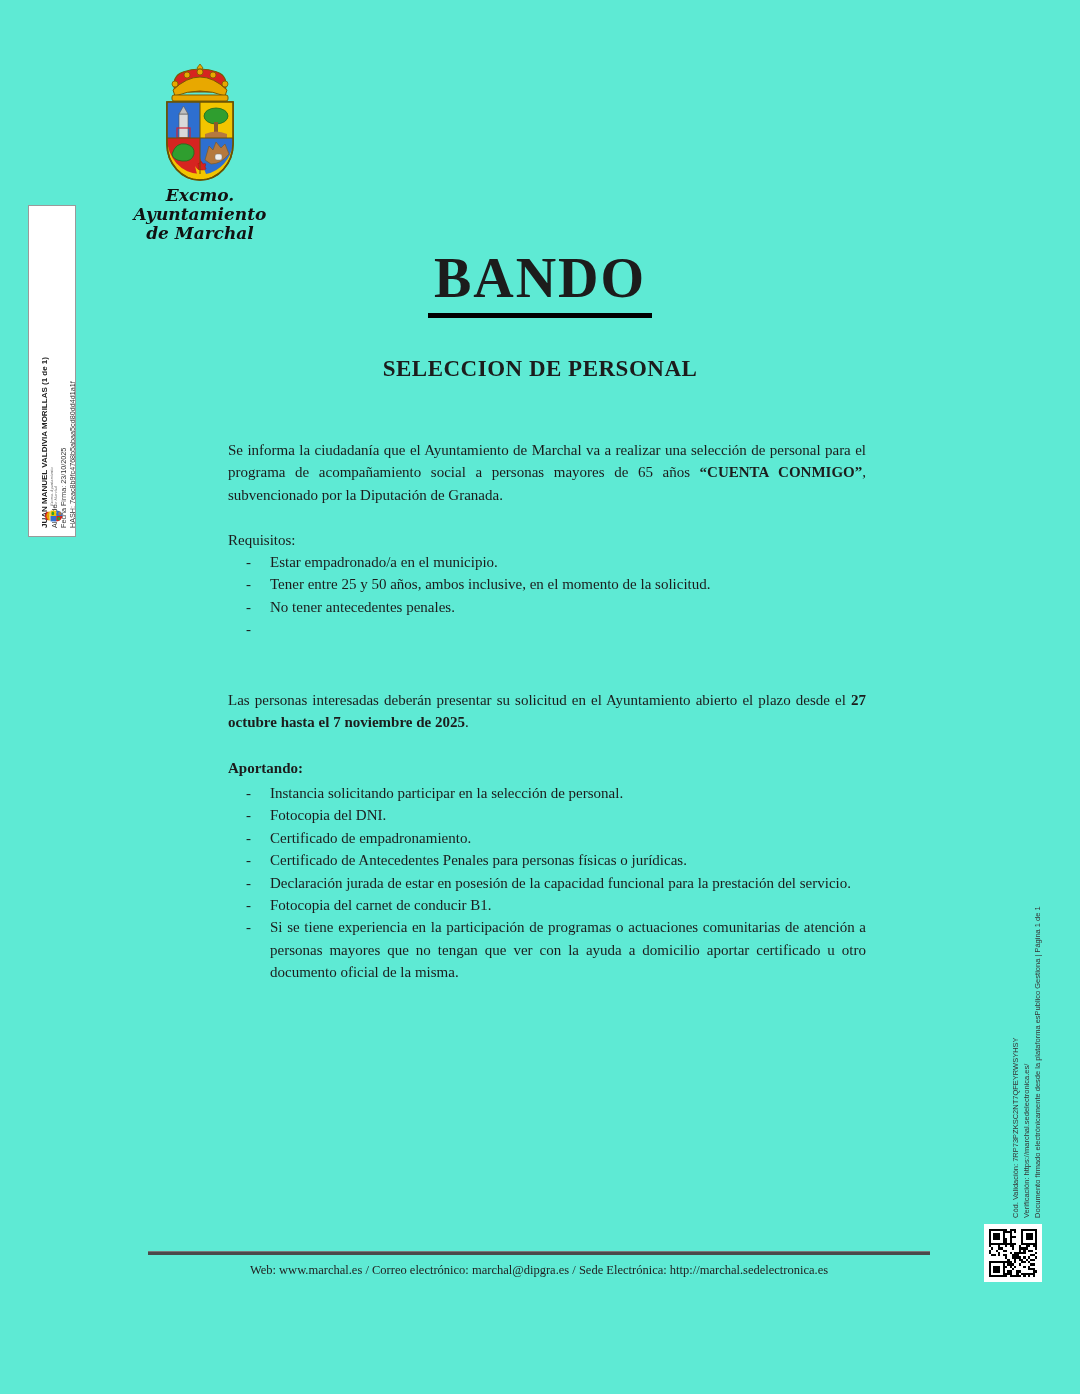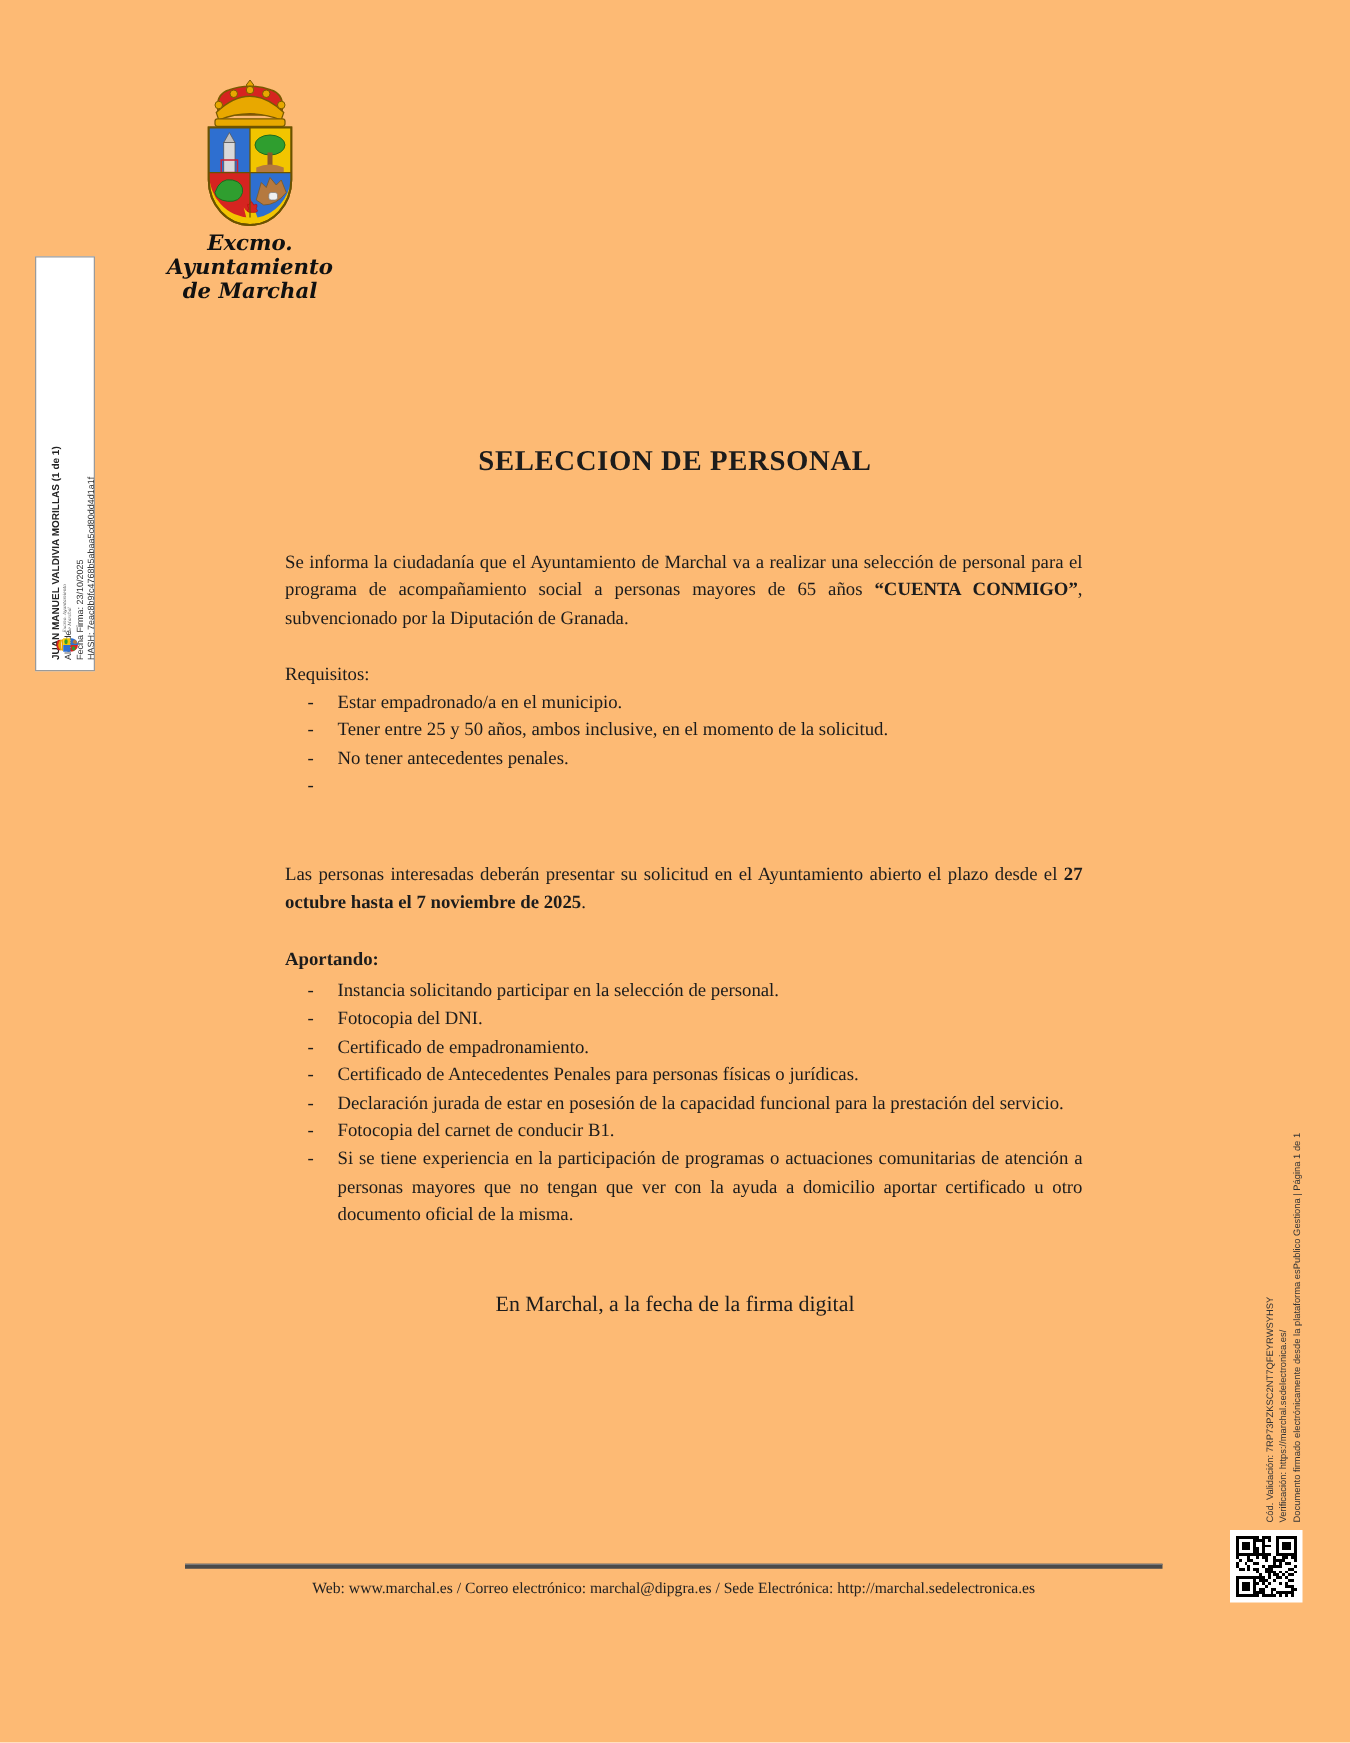--- a/index.html
+++ b/index.html
@@ -1,16 +1,16 @@
 <!DOCTYPE html>
 <html><head>
 <meta charset="utf-8">
 <style>
   html,body{margin:0;padding:0;background:#fff;}
-  .page{position:relative;width:1080px;height:1394px;background:#fdba74;overflow:hidden;
+  .page{position:relative;width:1080px;height:1394px;background:#5eead4;overflow:hidden;
         font-family:"Liberation Serif",serif;color:#1c1c1c;}
 
   
   .logo{position:absolute;left:155px;top:62px;width:90px;height:122px;}
   .org-caption{position:absolute;left:100px;top:186px;width:200px;text-align:center;
     font-family:"DejaVu Serif",serif;font-style:italic;font-weight:bold;
     font-size:17px;line-height:19px;color:#111;}
 
   
   .left-stamp-box{position:absolute;left:28px;top:205px;width:46px;height:330px;
@@ -128,20 +128,23 @@
       <ellipse cx="61" cy="54" rx="12" ry="8" fill="#2f9e2f"></ellipse>
       <path d="M17 92 q4 -12 14 -10 q9 2 8 10 q-2 8 -12 7 q-9 -1 -10 -7 z" fill="#2f9e2f"></path>
       <path d="M50 98 l6 -12 10 2 6 10 q-8 10 -18 10 z" fill="#b5793f"></path>
     </svg>
     <div class="mini-caption">
       <div>Excmo. Ayuntamiento</div>
       <div>de Marchal</div>
     </div>
   </div>
 
+  <div class="doc-title">
+    <span>BANDO</span>
+  </div>
   <div class="doc-subtitle">SELECCION DE PERSONAL</div>
 
   <p class="body-block just p-intro"><span>Se informa la ciudadanía que el Ayuntamiento de Marchal va a realizar una selección de personal para el programa de acompañamiento social a personas mayores de 65 años </span><strong>“CUENTA CONMIGO”</strong><span>, subvencionado por la Diputación de Granada.</span></p>
 
   <div class="body-block lbl-requisitos">Requisitos:</div>
   <div class="body-block list-requisitos">
     <div class="dash-item"><span class="dash">-</span><span>Estar empadronado/a en el municipio.</span></div>
     <div class="dash-item"><span class="dash">-</span><span>Tener entre 25 y 50 años, ambos inclusive, en el momento de la solicitud.</span></div>
     <div class="dash-item"><span class="dash">-</span><span>No tener antecedentes penales.</span></div>
     <div class="dash-item"><span class="dash">-</span></div>
@@ -153,21 +156,20 @@
   <div class="body-block list-aportando">
     <div class="dash-item"><span class="dash">-</span><span>Instancia solicitando participar en la selección de personal.</span></div>
     <div class="dash-item"><span class="dash">-</span><span>Fotocopia del DNI.</span></div>
     <div class="dash-item"><span class="dash">-</span><span>Certificado de empadronamiento.</span></div>
     <div class="dash-item"><span class="dash">-</span><span>Certificado de Antecedentes Penales para personas físicas o jurídicas.</span></div>
     <div class="dash-item just"><span class="dash">-</span><span>Declaración jurada de estar en posesión de la capacidad funcional para la prestación del servicio.</span></div>
     <div class="dash-item"><span class="dash">-</span><span>Fotocopia del carnet de conducir B1.</span></div>
     <div class="dash-item just"><span class="dash">-</span><span>Si se tiene experiencia en la participación de programas o actuaciones comunitarias de atención a personas mayores que no tengan que ver con la ayuda a domicilio aportar certificado u otro documento oficial de la misma.</span></div>
   </div>
 
-  <div class="closing">En Marchal, a la fecha de la firma digital</div>
 
   <div class="footer-rule"></div>
   <div class="footer-text">
     <div>Web: www.marchal.es / Correo electrónico: marchal@dipgra.es / Sede Electrónica: http://marchal.sedelectronica.es</div>
   </div>
 
   <div class="right-stamp">
     <div>Cód. Validación: 7RP73PZKSC2NT7QFEYRWSYHSY</div>
     <div>Verificación: https://marchal.sedelectronica.es/</div>
     <div>Documento firmado electrónicamente desde la plataforma esPublico Gestiona | Página 1 de 1</div>

